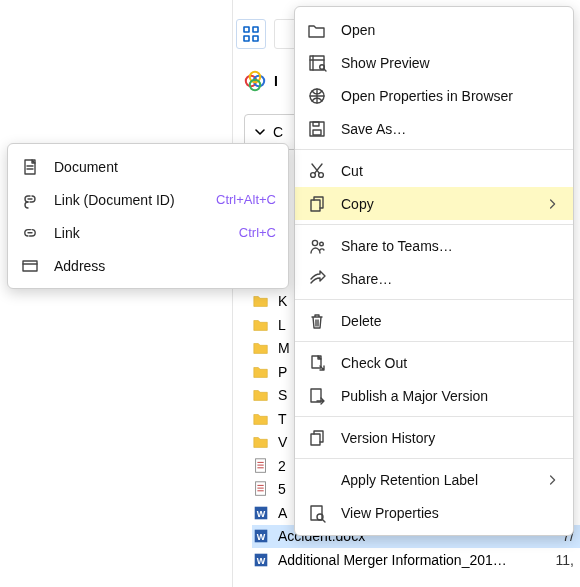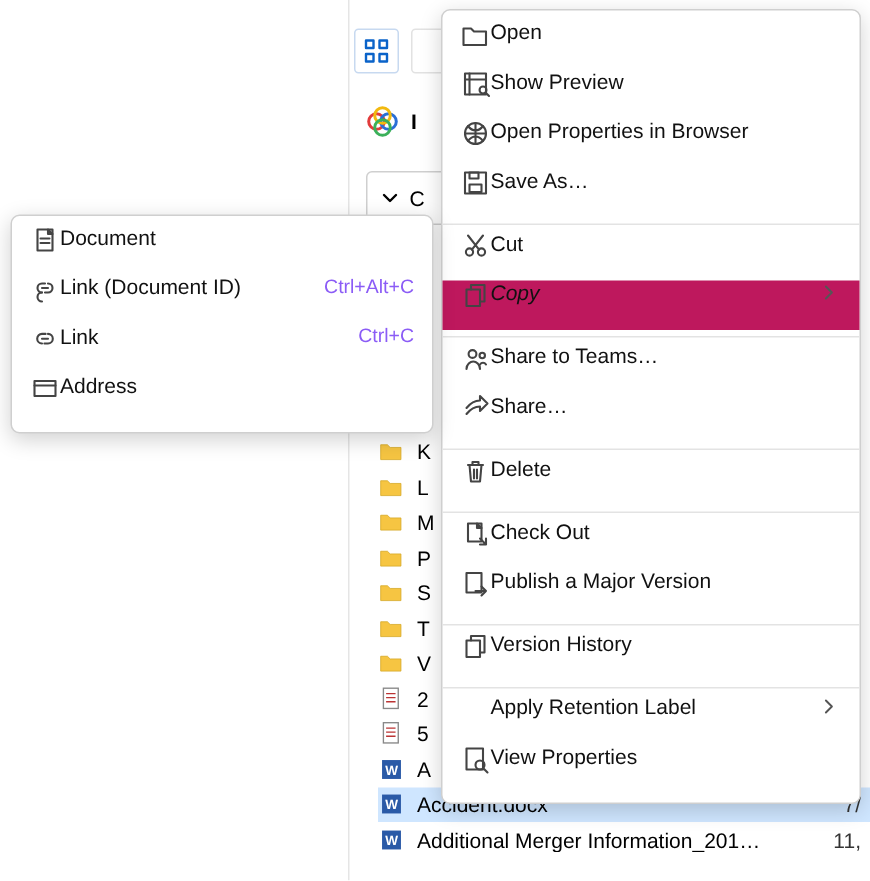--- a/index.html
+++ b/index.html
@@ -130,27 +130,28 @@
     top: 6px;
     width: 278px;
   }
   .menu.sub {
     left: 7px;
     top: 143px;
     width: 280px;
   }
   .menu-item {
     display: flex;
+    align-items: center;
     height: 33px;
     padding: 0 12px 0 12px;
+    gap: 14px;
     cursor: default;
   }
   .menu-item.highlight {
-    background: #be185d;
-    font-style: italic;
+    background: #fef9c3;
   }
   .menu-item .mi-icon {
     width: 20px;
     height: 20px;
     flex: 0 0 20px;
     display: flex;
     align-items: center;
     justify-content: center;
     color: #444;
   }

